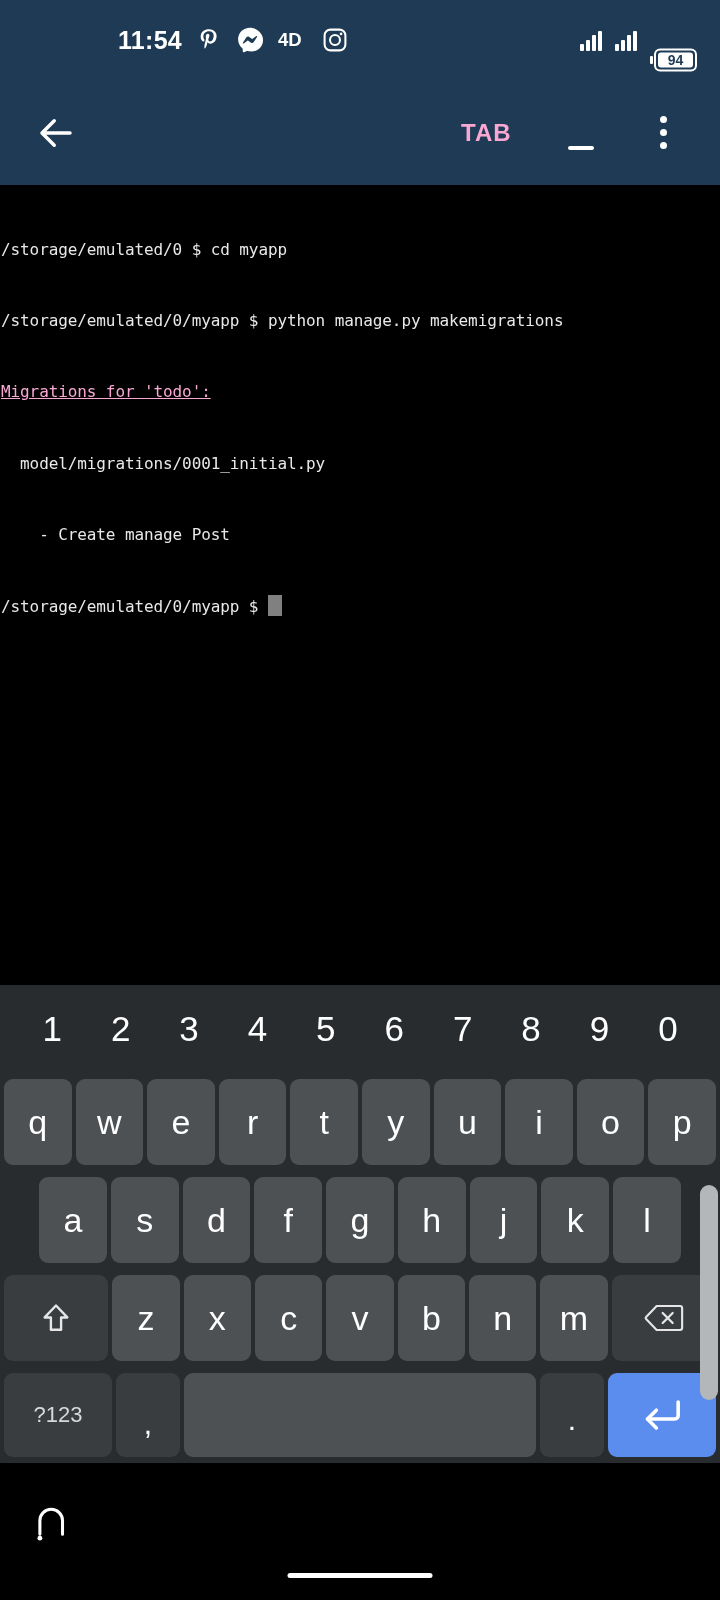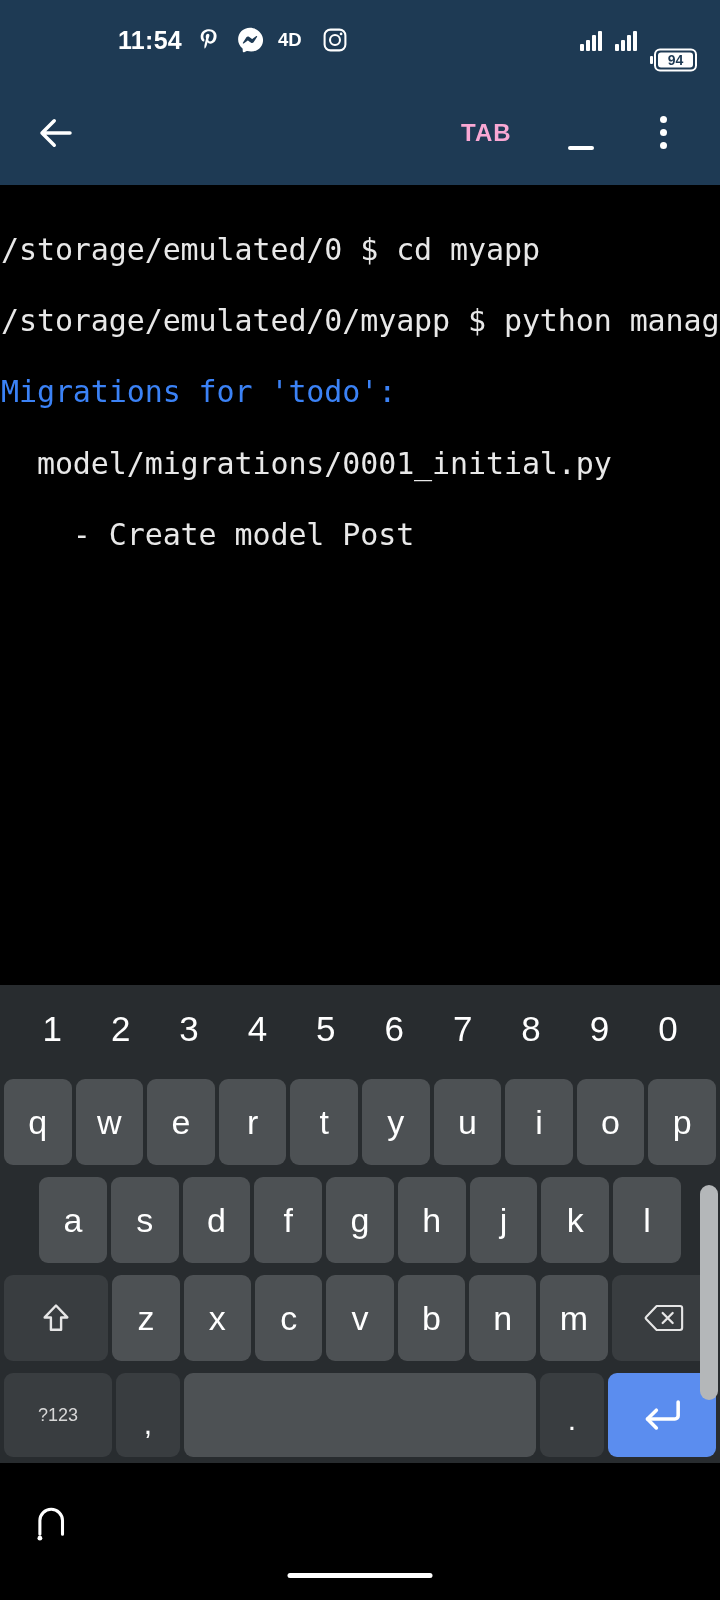--- a/index.html
+++ b/index.html
@@ -55,30 +55,30 @@
     width:46px; height:52px; display:flex; flex-direction:column;
     align-items:center; justify-content:center; gap:6px;
   }
   .tb-more i { display:block; width:7px; height:7px; border-radius:50%; background:#fff; }
 
   
   .terminal {
     position:absolute; left:0; top:185px; width:720px; height:800px;
     background:#000;
     font-family:"DejaVu Sans Mono", monospace;
-    font-size:30px;
+    font-size:16px;
     line-height:23.8px;
     color:#e8e8e8;
     padding:5px 8px 0 1px;
     white-space:pre;
     overflow:hidden;
     letter-spacing:-0.1px;
   }
   .tline { display:block; height:23.8px; }
-  .tline.cyan { color:#3b82f6; }
+  .tline.cyan { color:#f9a8d4;text-decoration:underline; }
   .cursor {
     display:inline-block; width:14px; height:21px;
     background:#808080; vertical-align:-4px;
   }
 
   
   .keyboard {
     position:absolute; left:0; top:985px; width:720px; height:478px;
     background:#282c2f;
   }
@@ -99,21 +99,21 @@
     background:#4d5154; border-radius:9px;
     color:#fff; font-size:34px; font-weight:400;
     margin:6px 0;
     font-family:"Liberation Sans", sans-serif;
   }
   .key.fn { background:#393d40; }
   .key.wide15 { flex:1.55; }
   .key.space { flex:5.05; background:#4d5154; }
   .key.enter { flex:1.55; background:#5b8def; }
   .key.narrow { flex:.92; }
-  .key.small { font-size:18px; color:#d8d8d8; }
+  .key.small { font-size:22px; color:#d8d8d8; }
   .key.comma, .key.period { background:#393d40; font-size:30px; }
   .key.comma { align-items:flex-end; padding-bottom:16px; }
   .key.period { align-items:flex-end; padding-bottom:20px; }
 
   .kbd-scroll {
     position:absolute; right:2px; top:200px; width:18px; height:215px;
     background:#b4b7b9; border-radius:9px;
   }
 
   
@@ -212,21 +212,22 @@
       <i></i>
       <i></i>
     </div>
   </div>
 
   <div class="terminal">
     <span class="tline">/storage/emulated/0 $ cd myapp</span>
     <span class="tline">/storage/emulated/0/myapp $ python manage.py makemigrations</span>
     <span class="tline cyan">Migrations for 'todo':</span>
     <span class="tline">  model/migrations/0001_initial.py</span>
-    <span class="tline">    - Create model Post</span>
+    <span class="tline">    - Create manage Post</span>
+    <span class="tline"><span>/storage/emulated/0/myapp $ </span><span class="cursor"></span></span>
   </div>
 
   <div class="keyboard">
 
     <div class="krow krow-num">
       <div class="numkey">1</div>
       <div class="numkey">2</div>
       <div class="numkey">3</div>
       <div class="numkey">4</div>
       <div class="numkey">5</div>

